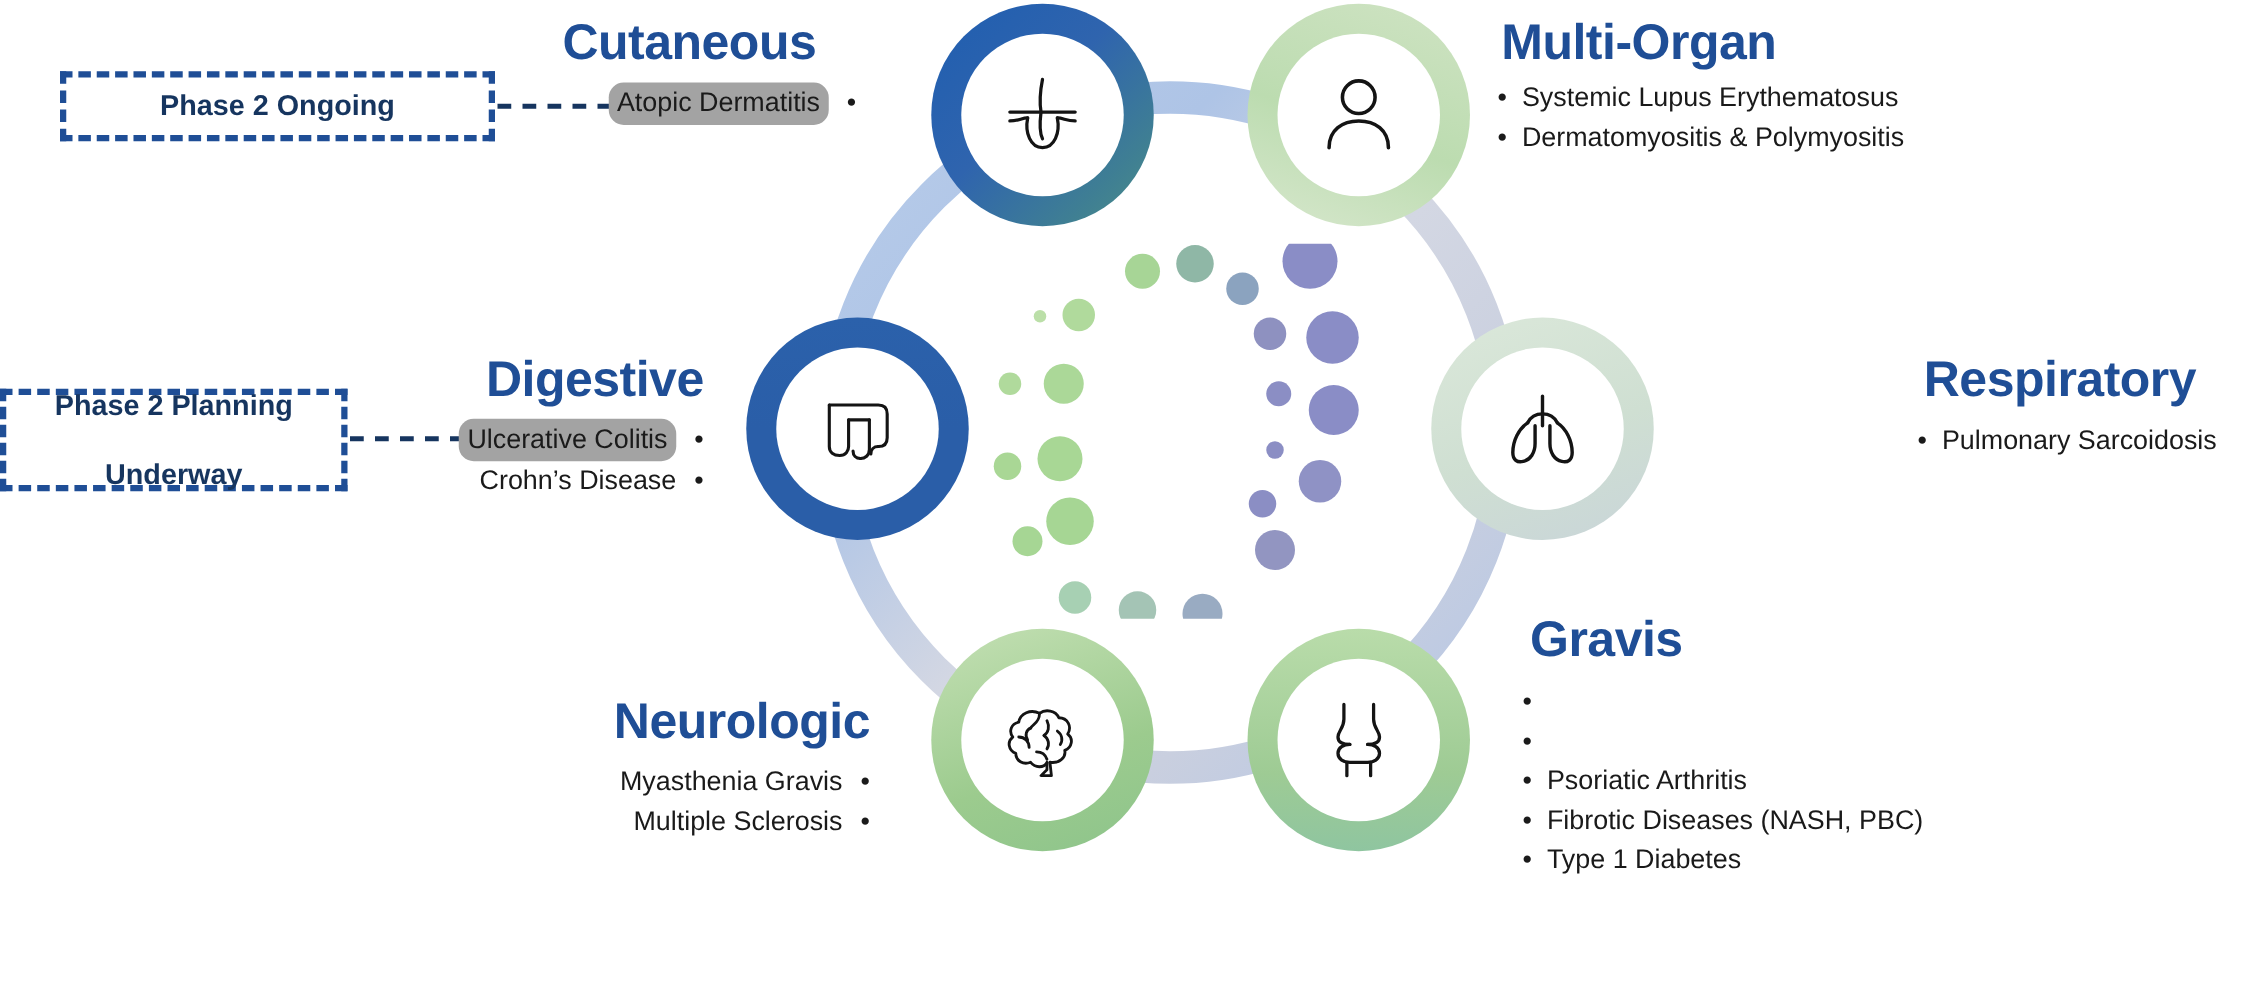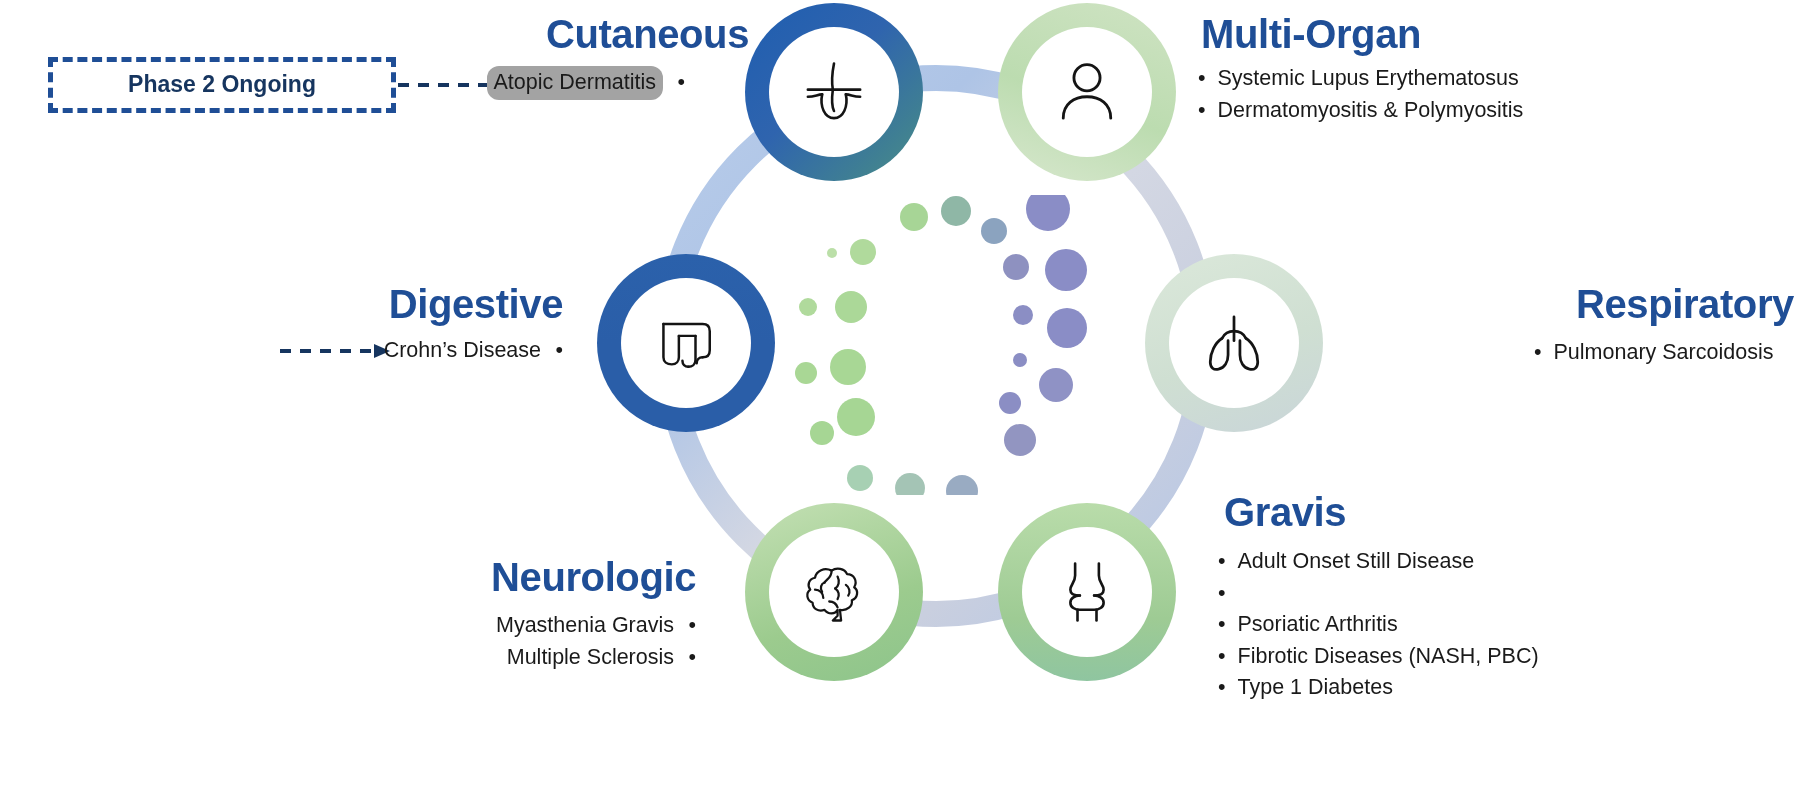--- a/index.html
+++ b/index.html
@@ -50,30 +50,30 @@
   .list-left .li .bullet { flex: 0 0 auto; }
 
   .pill {
     background: #a3a3a3;
     border-radius: 12px;
     padding: 1px 7px;
     display: inline-block;
   }
 
   
-  #grp-cutaneous .cat-title { right: 1064px; top: 12px; }
+  #grp-cutaneous .cat-title { right: 1160px; top: 12px; }
   #grp-cutaneous .cat-list  { right: 1128px; top: 66px; width: 200px; }
 
   #grp-multiorgan .cat-title { left: 1201px; top: 12px; }
   #grp-multiorgan .cat-list  { left: 1198px; top: 63px; }
 
   #grp-digestive .cat-title { right: 1250px; top: 282px; }
   #grp-digestive .cat-list  { right: 1250px; top: 335px; width: 200px; }
 
-  #grp-respiratory .cat-title { left: 1539px; top: 282px; margin-left: 37px; }
+  #grp-respiratory .cat-title { left: 1539px; top: 282px; }
   #grp-respiratory .cat-list  { left: 1534px; top: 337px; }
 
   #grp-neurologic .cat-title { right: 1117px; top: 555px; }
   #grp-neurologic .cat-list  { right: 1117px; top: 610px; width: 210px; }
 
   #grp-other .cat-title { left: 1224px; top: 490px; }
   #grp-other .cat-list  { left: 1218px; top: 546px; }
 
   
   #ring-wrap { position:absolute; left: 576px; top: -14px; width: 720px; height: 720px; }
@@ -276,20 +276,26 @@
     <span>Phase 2 Ongoing</span>
   </div>
 
   <div class="arrow" id="arrow-ongoing">
     <svg width="116" height="22" viewBox="0 0 116 22">
       <line x1="2" y1="11" x2="92" y2="11" stroke="#16355f" stroke-width="4" stroke-dasharray="11 9" stroke-linecap="butt"></line>
       <path d="M92 4 L108 11 L92 18 Z" fill="#16355f"></path>
     </svg>
   </div>
 
+  <div class="callout" id="callout-phase2-planning">
+    <span>
+      <span>Phase 2 Planning</span><br>
+      <span>Underway</span>
+    </span>
+  </div>
 
   <div class="arrow" id="arrow-planning">
     <svg width="120" height="22" viewBox="0 0 120 22">
       <line x1="2" y1="11" x2="96" y2="11" stroke="#16355f" stroke-width="4" stroke-dasharray="11 9" stroke-linecap="butt"></line>
       <path d="M96 4 L112 11 L96 18 Z" fill="#16355f"></path>
     </svg>
   </div>
 
   <div id="grp-cutaneous">
     <div class="cat-title">Cutaneous</div>
@@ -308,20 +314,21 @@
       <div class="li">
           <span class="bullet">•</span>
           <span>Dermatomyositis &amp; Polymyositis</span>
         </div>
     </div>
   </div>
 
   <div id="grp-digestive">
     <div class="cat-title">Digestive</div>
     <div class="cat-list list-right">
+      <div class="li"><span class="pill">Ulcerative Colitis</span> <span class="bullet">•</span></div>
       <div class="li"><span>Crohn’s Disease</span> <span class="bullet">•</span></div>
     </div>
   </div>
 
   <div id="grp-respiratory">
     <div class="cat-title">Respiratory</div>
     <div class="cat-list list-left">
       <div class="li">
           <span class="bullet">•</span>
           <span>Pulmonary Sarcoidosis</span>
@@ -335,21 +342,20 @@
       <div class="li"><span>Myasthenia Gravis</span> <span class="bullet">•</span></div>
       <div class="li"><span>Multiple Sclerosis</span> <span class="bullet">•</span></div>
     </div>
   </div>
 
   <div id="grp-other">
     <div class="cat-title">Gravis</div>
     <div class="cat-list list-left">
       <div class="li">
           <span class="bullet">•</span>
-          <span>Adult Onset Still Disease</span>
         </div>
       <div class="li">
           <span class="bullet">•</span>
         </div>
       <div class="li">
           <span class="bullet">•</span>
           <span>Psoriatic Arthritis</span>
         </div>
       <div class="li">
           <span class="bullet">•</span>

